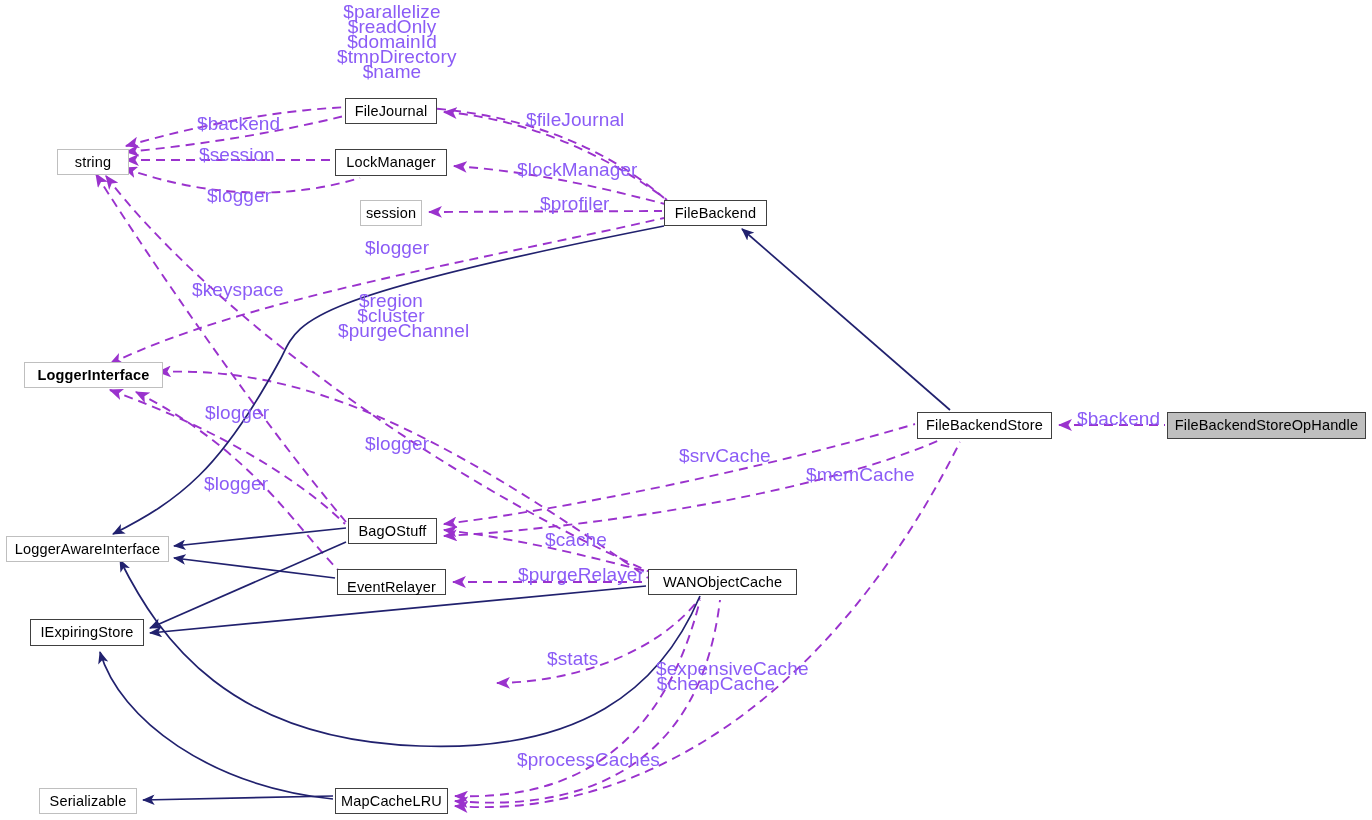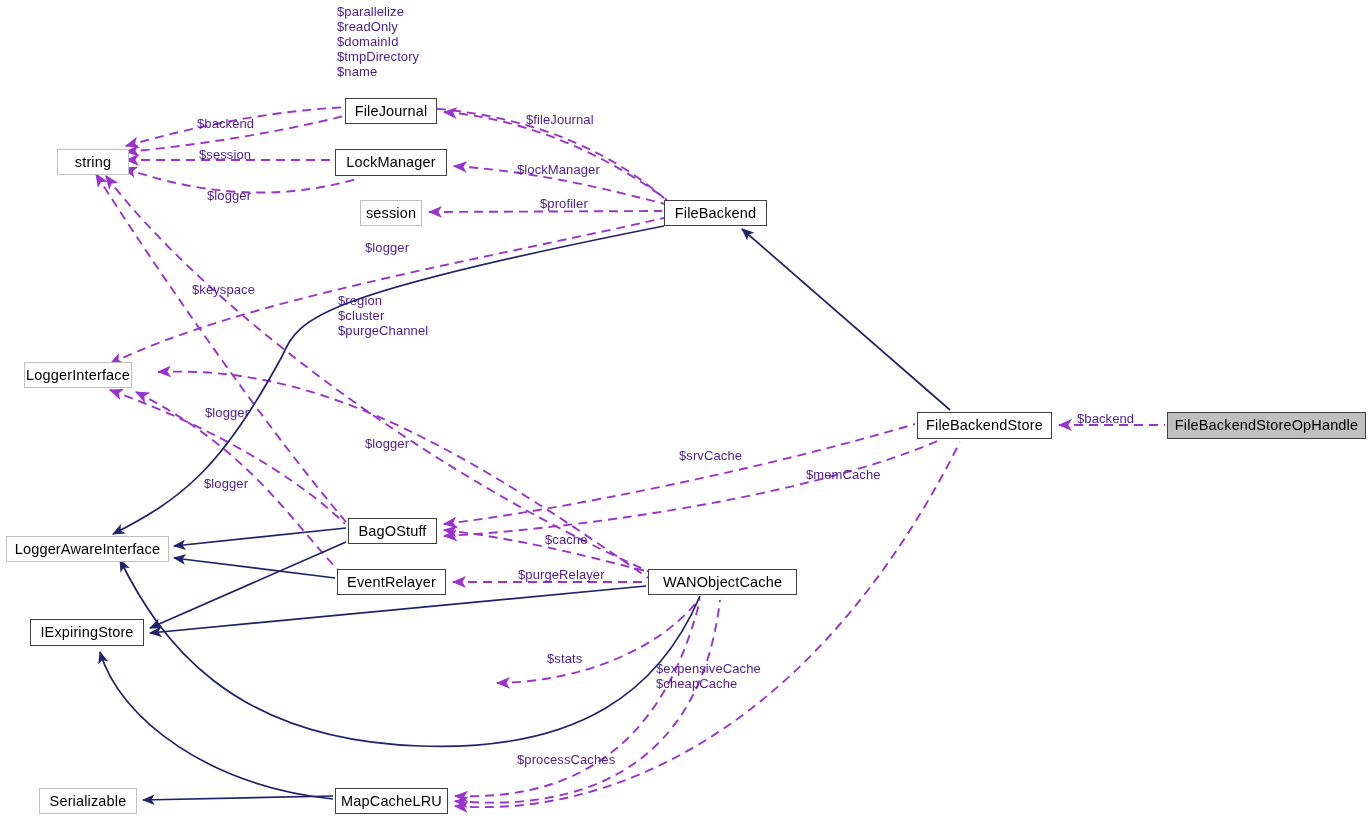--- a/index.html
+++ b/index.html
@@ -44,24 +44,25 @@
   }
   .node.dark {
     border: 1.6px solid #404040;
   }
   .node.highlight {
     background: #bfbfbf;
     border: 1.6px solid #404040;
   }
   .edge-label {
     position: absolute;
-    color: #4c1d95;
-    font-size: 13px;
+    color: #8b5cf6;
+    font-size: 19px;
     line-height: 15px;
     white-space: pre;
+    text-align: center;
     z-index: 4;
     letter-spacing: 0.1px;
   }
 </style>
 </head>
 <body>
 
 <div id="diagram">
 
   <svg id="edges" viewBox="0 0 1372 820" width="1372" height="820" xmlns="http://www.w3.org/2000/svg">
@@ -154,41 +155,41 @@
   </div>
 
   <div class="node light" style="left:360px; top:200px; width:62px; height:26px;">
     <span>session</span>
   </div>
 
   <div class="node dark" style="left:664px; top:200px; width:103px; height:26px;">
     <span>FileBackend</span>
   </div>
 
-  <div class="node light" style="left:24px; top:362px; width:108px; height:26px;">
+  <div class="node light" style="left:24px; top:362px; width:139px; height:26px;font-weight:bold;">
     <span>LoggerInterface</span>
   </div>
 
   <div class="node dark" style="left:917px; top:412px; width:135px; height:27px;">
     <span>FileBackendStore</span>
   </div>
 
   <div class="node highlight" style="left:1167px; top:412px; width:199px; height:27px;">
     <span>FileBackendStoreOpHandle</span>
   </div>
 
   <div class="node dark" style="left:348px; top:518px; width:89px; height:26px;">
     <span>BagOStuff</span>
   </div>
 
   <div class="node light" style="left:6px; top:536px; width:163px; height:26px;">
     <span>LoggerAwareInterface</span>
   </div>
 
-  <div class="node dark" style="left:337px; top:569px; width:109px; height:26px;">
+  <div class="node dark" style="left:337px; top:569px; width:109px; height:26px;align-items:flex-end;">
     <span>EventRelayer</span>
   </div>
 
   <div class="node dark" style="left:648px; top:569px; width:149px; height:26px;">
     <span>WANObjectCache</span>
   </div>
 
   <div class="node dark" style="left:30px; top:619px; width:114px; height:27px;">
     <span>IExpiringStore</span>
   </div>

